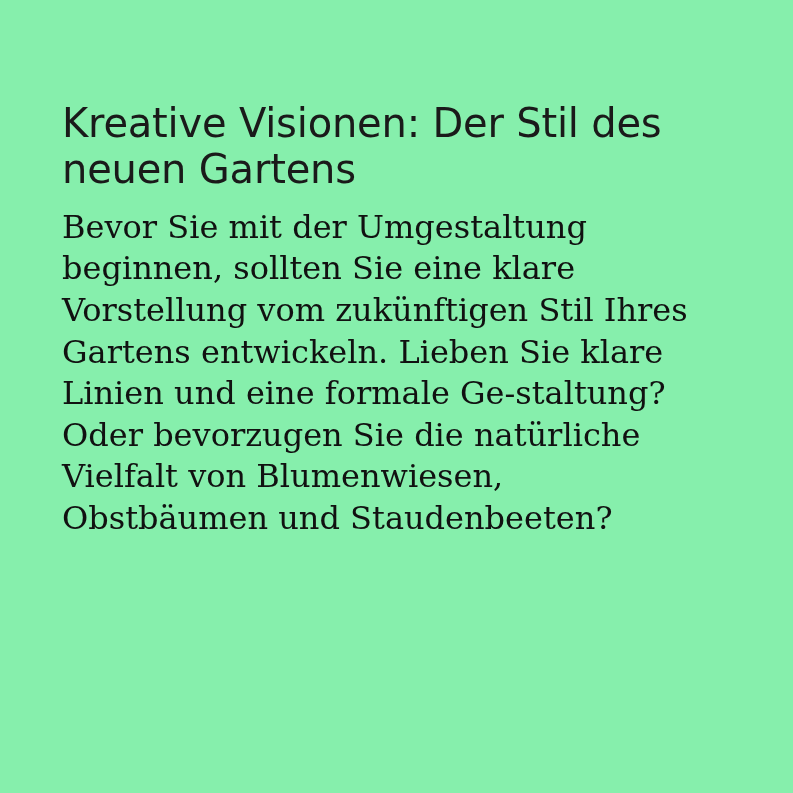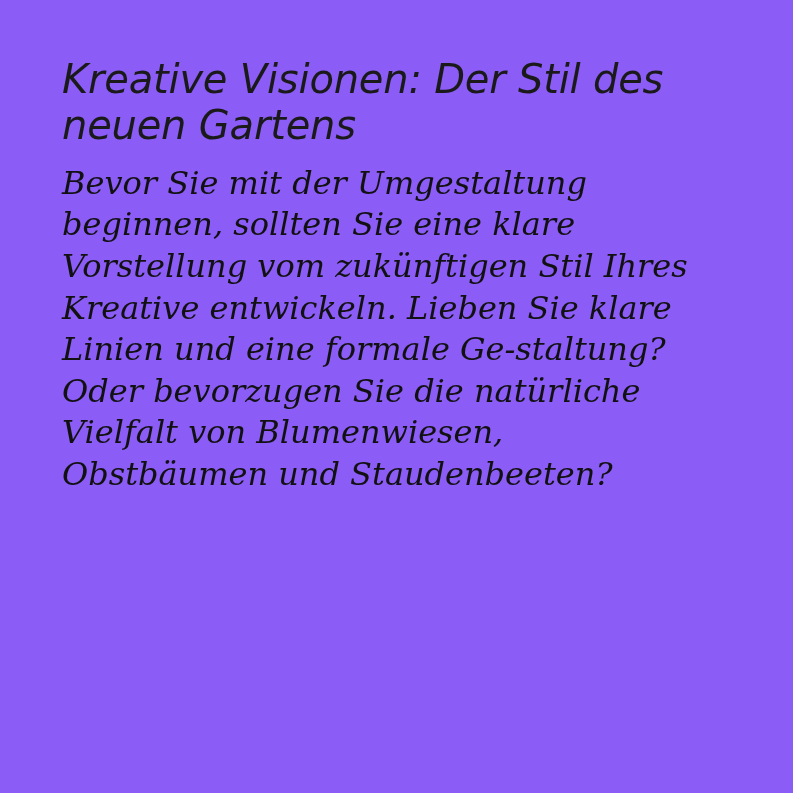--- a/index.html
+++ b/index.html
@@ -10,23 +10,22 @@
     width: 793px;
     height: 793px;
     background: #ffffff;
     font-family: "Liberation Sans", sans-serif;
     overflow: hidden;
   }
   .page {
     box-sizing: border-box;
     width: 793px;
     height: 793px;
-    padding: 56px 78px 0 62px;
-    background: #8b5cf6;
-    font-style: italic;
+    padding: 100px 78px 0 62px;
+    background: #86efac;
   }
   .doc-heading {
     font-family: "DejaVu Sans", sans-serif;
     font-size: 40px;
     line-height: 1.16;
     font-weight: 400;
     color: #1a1a1a;
     margin: 0 0 14px 0;
     letter-spacing: -0.2px;
     max-width: 650px;
@@ -40,14 +39,14 @@
     margin: 0;
     max-width: 660px;
     text-align: left;
   }
 </style>
 </head>
 <body>
 
 <div class="page">
   <h1 class="doc-heading">Kreative Visionen: Der Stil des neuen Gartens</h1>
-  <p class="doc-paragraph">Bevor Sie mit der Umgestaltung beginnen, sollten Sie eine klare Vorstellung vom zukünftigen Stil Ihres Kreative entwickeln. Lieben Sie klare Linien und eine formale Ge-staltung? Oder bevorzugen Sie die natürliche Vielfalt von Blumenwiesen, Obstbäumen und Staudenbeeten?</p>
+  <p class="doc-paragraph">Bevor Sie mit der Umgestaltung beginnen, sollten Sie eine klare Vorstellung vom zukünftigen Stil Ihres Gartens entwickeln. Lieben Sie klare Linien und eine formale Ge-staltung? Oder bevorzugen Sie die natürliche Vielfalt von Blumenwiesen, Obstbäumen und Staudenbeeten?</p>
 </div>
 
 </body></html>

